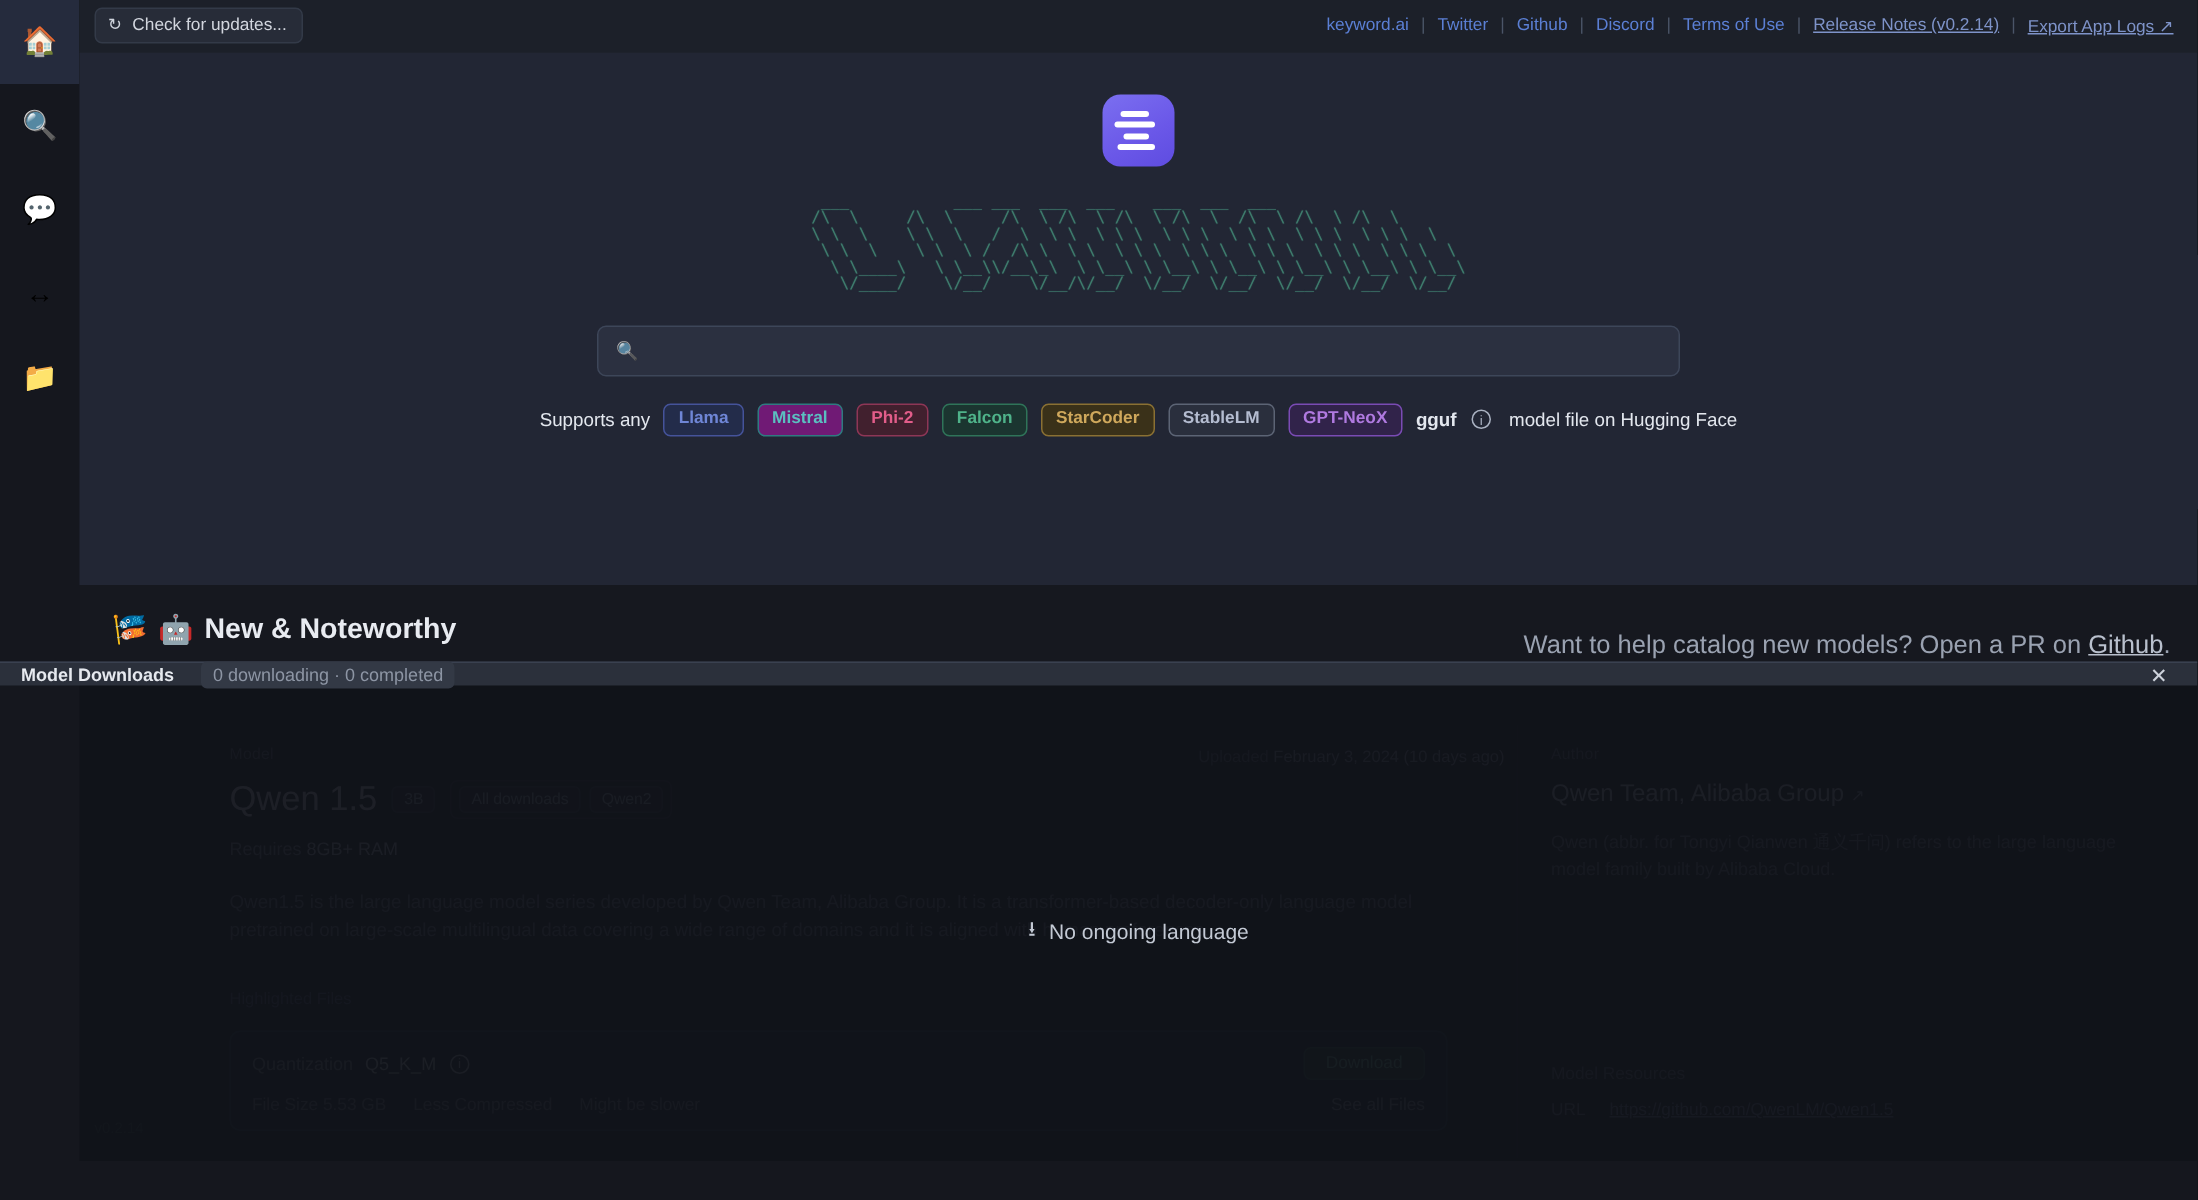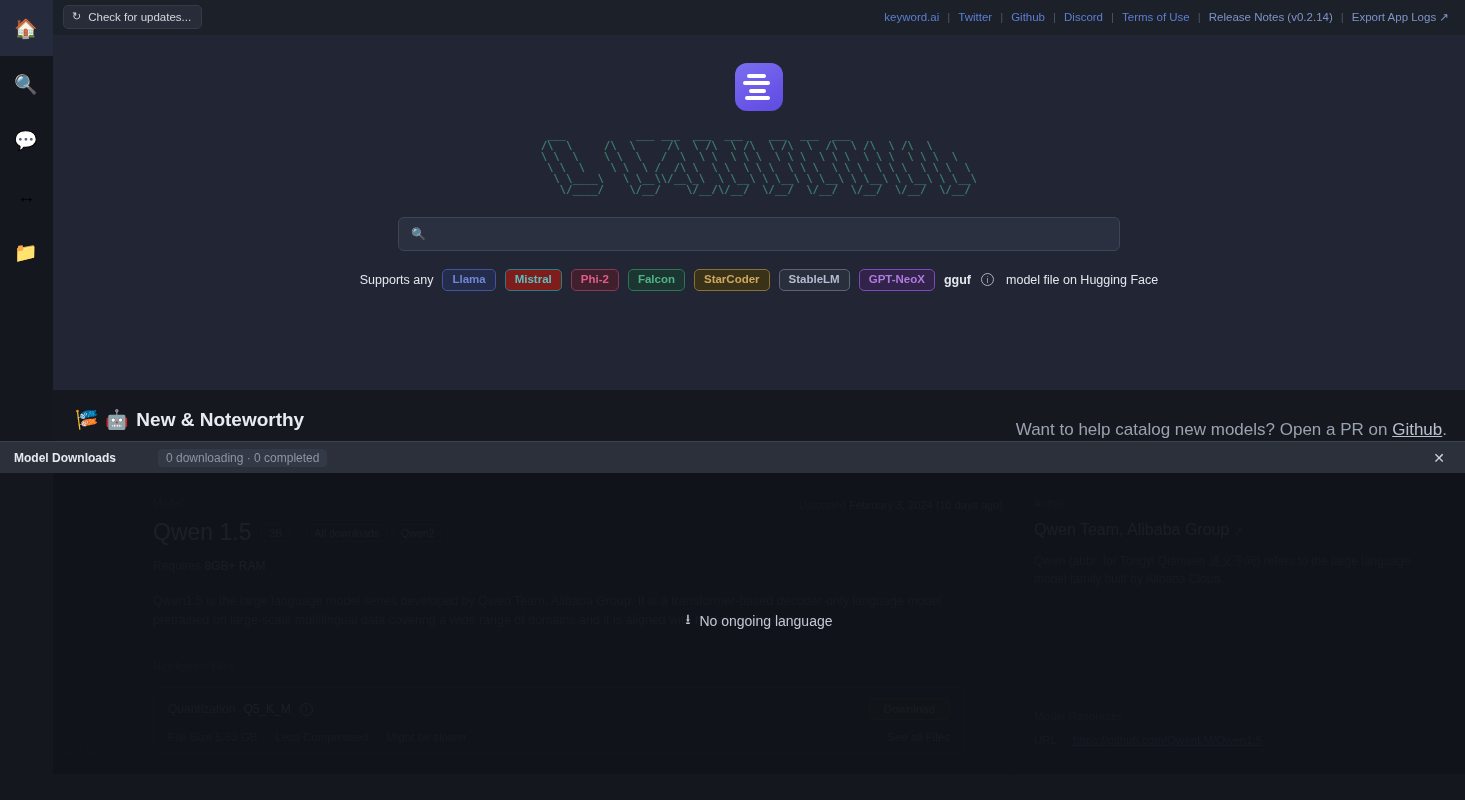--- a/index.html
+++ b/index.html
@@ -39,21 +39,21 @@
   }
   .update-btn {
     display: inline-flex; align-items: center; gap: 7px;
     background: #272c38; border: 1px solid #333a48; border-radius: 5px;
     color: #d2d6de; font-size: 11.5px; padding: 4px 10px 5px 8px;
     cursor: pointer;
   }
   .update-btn .ic { font-size: 11px; color: #cfd4dd; }
   .toplinks { display: flex; align-items: center; font-size: 11.5px; white-space: nowrap; }
   .toplinks a { color: #5b7fd4; text-decoration: none; cursor: pointer; }
-  .toplinks a.und { color: #7e93c9; }
+  .toplinks a.und { text-decoration: underline; color: #7e93c9; }
   .toplinks .sep { color: #4b5568; margin: 0 8px; }
 
   
   .hero {
     background: #222634;
     height: 355px;
     display: flex; flex-direction: column; align-items: center;
     padding-top: 28px;
     position: relative;
   }
@@ -171,25 +171,24 @@
   .res-row .v { color: #6f7a99; text-decoration: underline; cursor: pointer; }
 
   .verstamp { position: absolute; left: 10px; bottom: 42px; font-size: 10px; color: #2f4a3f; }
 
   
   .dl-overlay {
     position: absolute; left: 0; right: 0; top: 441px; bottom: 0;
     background: rgba(16,18,24,.78);
   }
   .dl-header {
-    position: absolute; left: -53px; right: 0; top: 0; height: 32px;
+    position: absolute; left: -53px; right: 0; top: 0; height: 16px;
     background: #2b303b;
     display: flex; align-items: center; padding: 0 14px;
     border-top: 1px solid #3a4150;
-    gap: 24px;
   }
   .dl-title { font-size: 12px; font-weight: bold; color: #e6e9ef; }
   .dl-count {
     margin-left: 18px; font-size: 12px; color: #8d95a4;
     background: #333945; border-radius: 4px; padding: 2px 8px;
   }
   .dl-close {
     margin-left: auto; color: #cdd2db; font-size: 14px; cursor: pointer;
     padding: 2px 6px; line-height: 1;
   }
@@ -262,21 +261,21 @@
   \ \____\   \ \__\\/__\_\  \ \__\ \ \__\ \ \__\ \ \__\ \ \__\ \ \__\
    \/____/    \/__/    \/__/\/__/  \/__/  \/__/  \/__/  \/__/  \/__/</div>
 
       <div class="searchwrap">
         <span class="mag">🔍</span>
       </div>
 
       <div class="supports">
         <span>Supports any</span>
         <span class="badge" style="color:#6f86d6;background:#232c4a;border-color:#45539a;">Llama</span>
-        <span class="badge" style="color:#5bbfc0;background:#7f1d1d;border-color:#2f7a80;">Mistral</span>
+        <span class="badge" style="color:#5bbfc0;background:#701a75;border-color:#2f7a80;">Mistral</span>
         <span class="badge" style="color:#e25d8a;background:#41202e;border-color:#8e3656;">Phi-2</span>
         <span class="badge" style="color:#4fb38a;background:#1b3530;border-color:#2f7459;">Falcon</span>
         <span class="badge" style="color:#cfa85c;background:#3a3119;border-color:#8a7033;">StarCoder</span>
         <span class="badge" style="color:#b4bcd0;background:#2a2f3d;border-color:#5c6475;">StableLM</span>
         <span class="badge" style="color:#b07ae0;background:#31234a;border-color:#7a4bb4;">GPT-NeoX</span>
         <span style="font-weight:bold;">gguf</span>
         <span class="info-i">i</span>
         <span>model file on Hugging Face</span>
       </div>
     </div>

